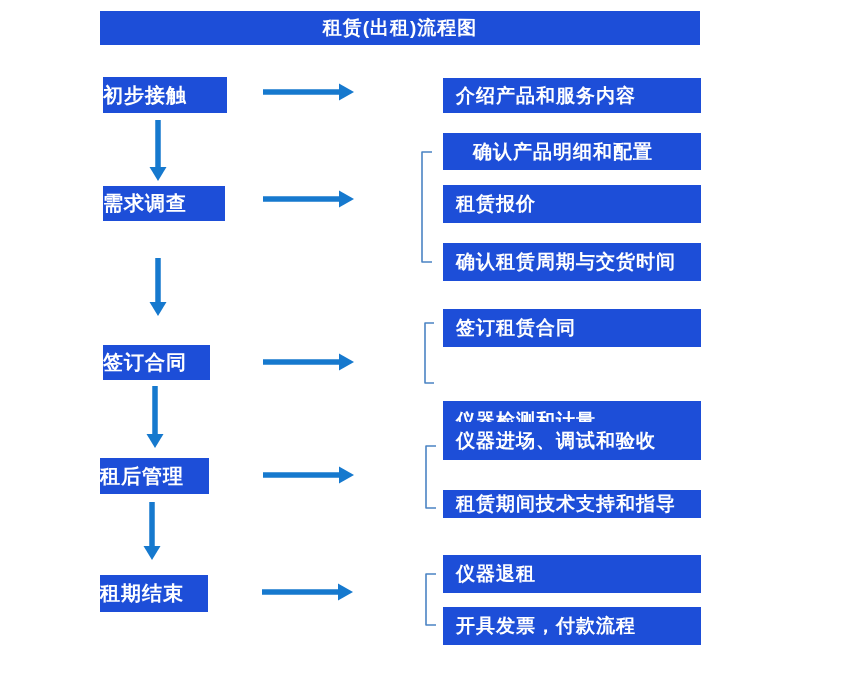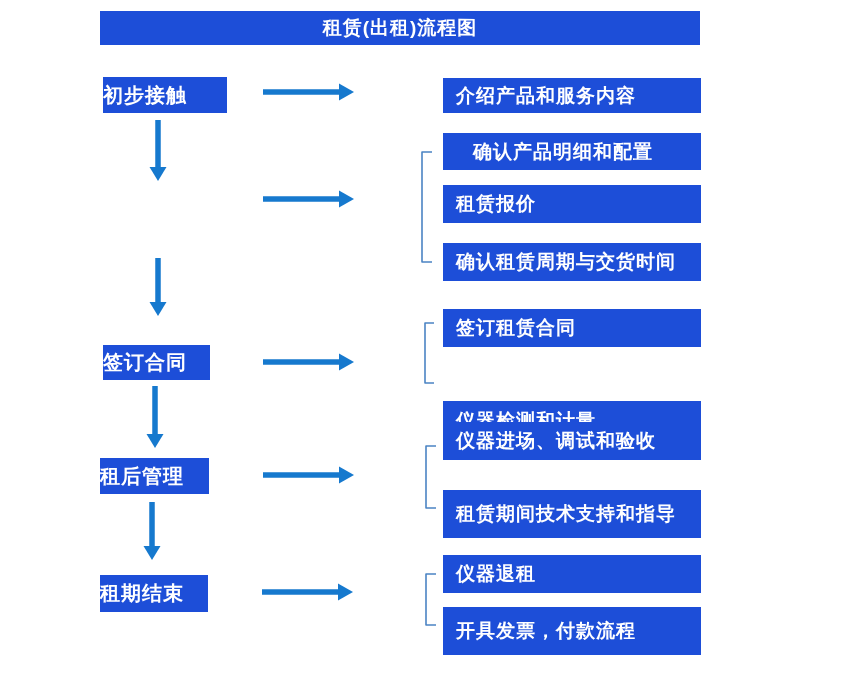--- a/index.html
+++ b/index.html
@@ -50,38 +50,39 @@
   #l4 { left: 100px; top: 458px; width: 109px; height: 36px; }
   #l5 { left: 100px; top: 575px; width: 108px; height: 37px; }
   
   #r1  { top: 78px;  height: 35px; }
   #r2  { top: 133px; height: 37px; padding-left: 30px; }
   #r3  { top: 185px; height: 38px; }
   #r4  { top: 243px; height: 38px; }
   #r5  { top: 309px; height: 38px; }
   #r6  { top: 362px; height: 40px; margin-top: 39px; }
   #r7  { top: 422px; height: 38px; }
-  #r8  { top: 490px; height: 48px; }
+  #r8  { top: 490px; height: 28px; }
   #r9  { top: 555px; height: 38px; }
-  #r10 { top: 607px; height: 48px; }
+  #r10 { top: 607px; height: 38px; }
   svg.overlay {
     position: absolute;
     left: 0; top: 0;
     width: 844px; height: 688px;
     pointer-events: none;
   }
 </style>
 </head>
 <body>
 
 <div id="stage">
 
   <div class="box title-bar">租赁(出租)流程图</div>
 
   <div class="box stage-box" id="l1">初步接触</div>
+  <div class="box stage-box" id="l2">需求调查</div>
   <div class="box stage-box" id="l3">签订合同</div>
   <div class="box stage-box" id="l4">租后管理</div>
   <div class="box stage-box" id="l5">租期结束</div>
 
   <div class="box detail-box" id="r1">介绍产品和服务内容</div>
   <div class="box detail-box" id="r2">确认产品明细和配置</div>
   <div class="box detail-box" id="r3">租赁报价</div>
   <div class="box detail-box" id="r4">确认租赁周期与交货时间</div>
   <div class="box detail-box" id="r5">签订租赁合同</div>
   <div class="box detail-box" id="r6">仪器检测和计量</div>

